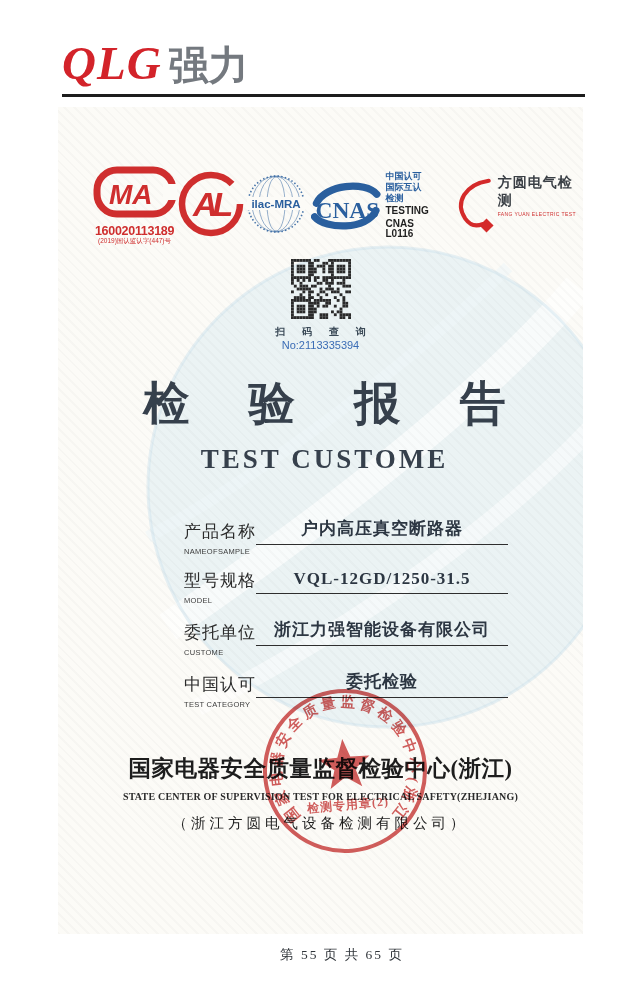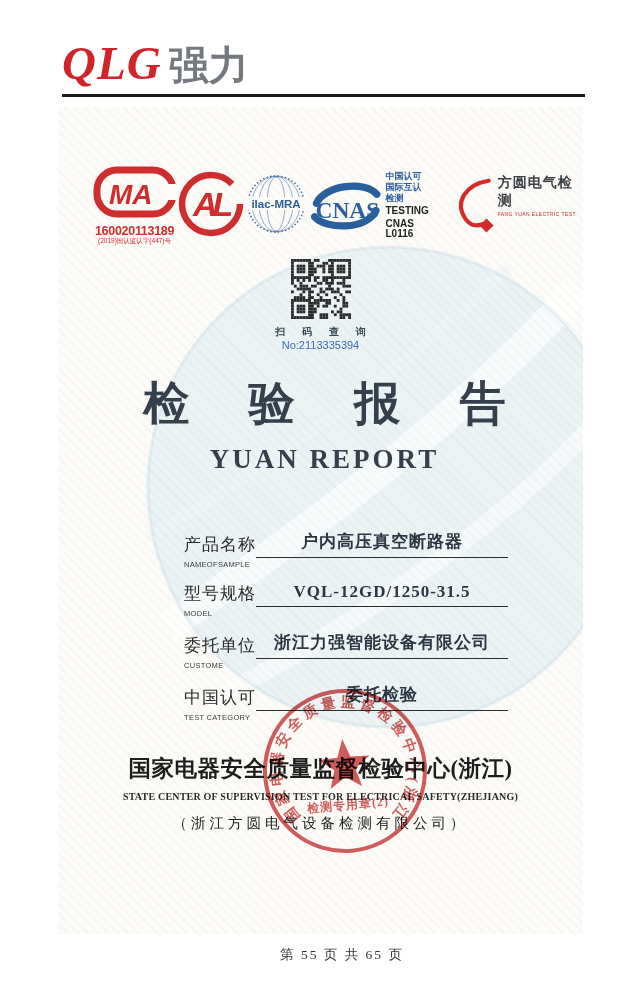--- a/index.html
+++ b/index.html
@@ -50,21 +50,21 @@
   .qrblk .cap{font-family:"Liberation Sans",sans-serif;font-size:10px;font-weight:700;
     color:#3b4a57;letter-spacing:7px;margin-top:2px;padding-left:7px;}
   .qrblk .num{font-family:"Liberation Sans",sans-serif;font-size:11px;color:#3a6cb5;margin-top:0px;}
 
   
   .titleblk{position:absolute;top:266px;left:4px;width:100%;text-align:center;color:var(--title-dark);}
   .titleblk .cn{font-size:46px;font-weight:700;letter-spacing:24px;padding-left:24px;}
   .titleblk .en{font-size:27px;font-weight:700;letter-spacing:3px;margin-top:9px;}
 
   
-  .fields{position:absolute;left:126px;top:423px;width:324px;}
+  .fields{position:absolute;left:126px;top:410px;width:324px;}
   .frow{margin-bottom:13px;}
   .fline{display:flex;align-items:flex-end;}
   .flabel{font-size:17px;color:#2b2b2b;white-space:nowrap;letter-spacing:1px;padding-bottom:2px;}
   .fval{flex:1;border-bottom:1.6px solid #2e2e2e;text-align:center;font-size:17px;
     font-weight:600;color:#2c3642;padding-bottom:4px;letter-spacing:1px;white-space:nowrap;}
   .feng{font-family:"Liberation Sans",sans-serif;font-size:7.5px;color:#3c3c3c;
     margin-top:2px;letter-spacing:.3px;}
 
   
   .orgblk{position:absolute;top:646px;left:0;width:100%;text-align:center;}
@@ -403,21 +403,21 @@
           <rect x="51" y="60" width="3" height="3" fill="#2a2a2a"></rect>
           <rect x="54" y="60" width="3" height="3" fill="#2a2a2a"></rect>
           <rect x="60" y="60" width="3" height="3" fill="#2a2a2a"></rect>
         </svg>
       <div class="cap">扫 码 查 询</div>
       <div class="num">No:2113335394</div>
     </div>
 
     <div class="titleblk">
       <div class="cn">检 验 报 告</div>
-      <div class="en">YUAN REPORT</div>
+      <div class="en">TEST CUSTOME</div>
     </div>
 
     <div class="fields">
       <div class="frow">
         <div class="fline">
           <span class="flabel">产品名称</span>
           <span class="fval">户内高压真空断路器</span>
         </div>
         <div class="feng">NAMEOFSAMPLE</div>
       </div>

